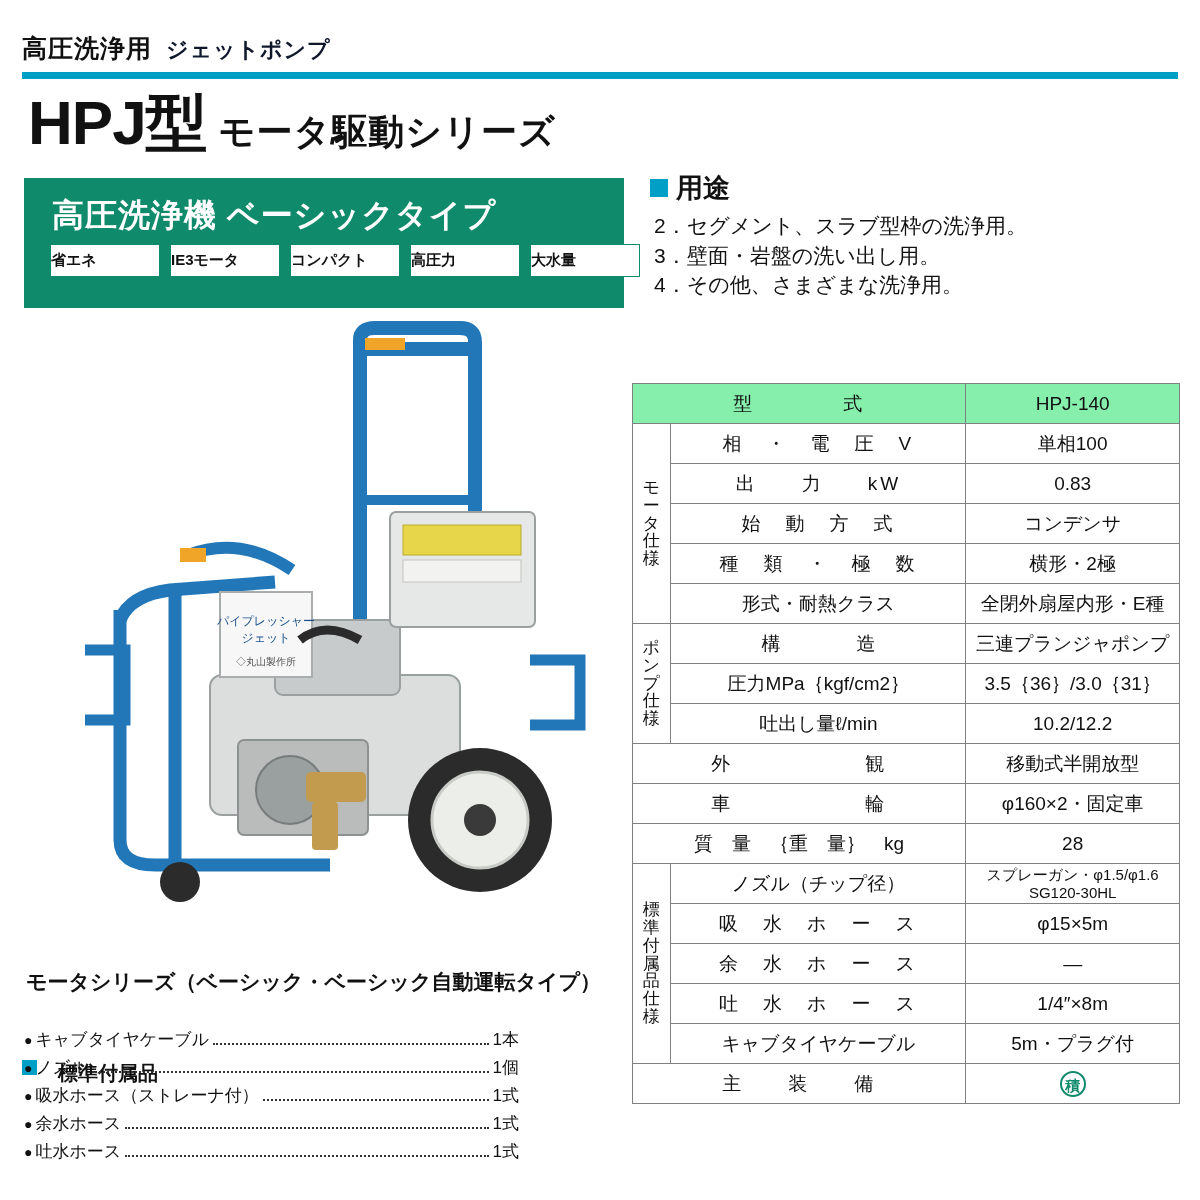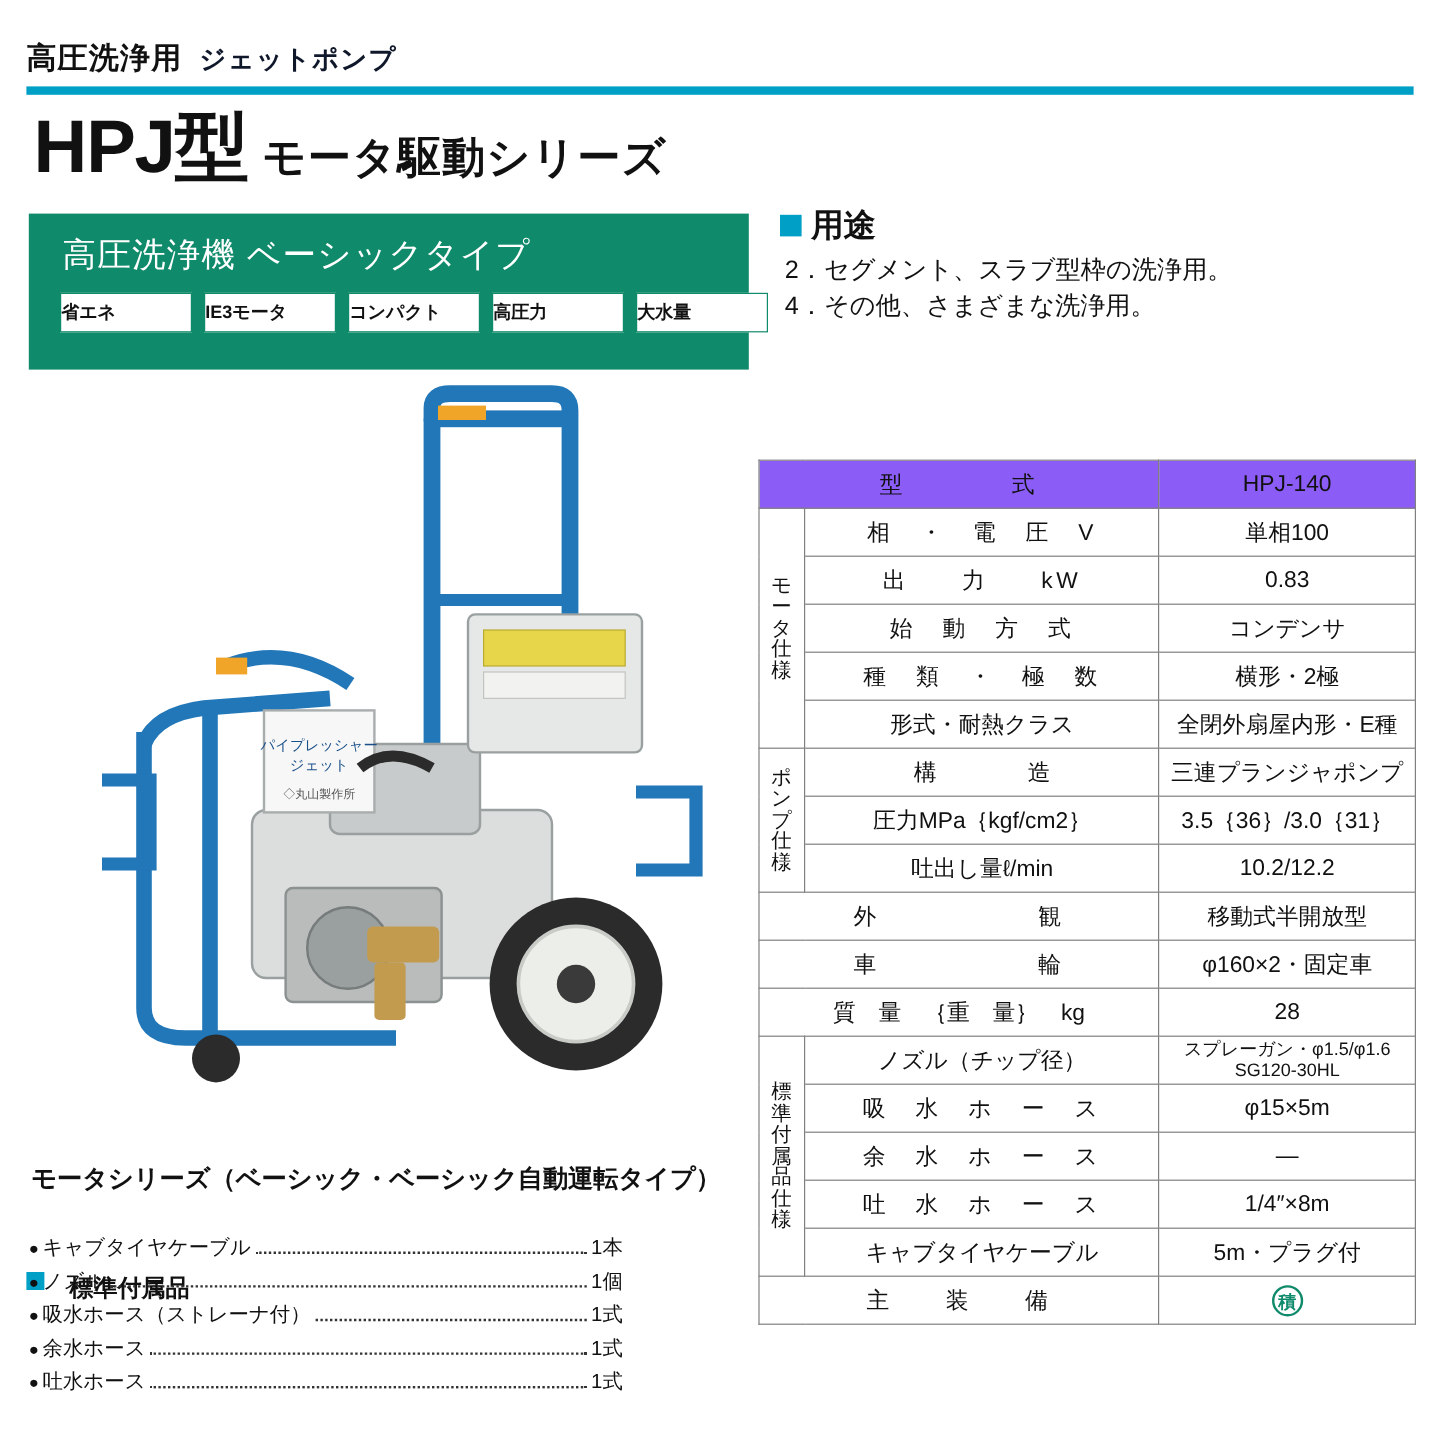--- a/index.html
+++ b/index.html
@@ -34,21 +34,21 @@
   .title-main { font-size:62px; font-weight:bold; letter-spacing:-1px; line-height:1; }
   .title-sub  { font-size:36px; font-weight:bold; letter-spacing:1px; line-height:1; }
 
   
   .banner {
     position:absolute; left:24px; top:178px; width:600px; height:130px;
     background:#0f8a6a;
   }
   .banner-title {
     position:absolute; left:28px; top:16px;
-    color:#ffffff; font-size:28px; font-weight:normal; letter-spacing:1px;
+    color:#ffffff; font-size:32px; font-weight:bold; letter-spacing:1px;
   }
   .tags {
     position:absolute; left:26px; top:66px;
     display:flex; gap:10px;
   }
   .tag {
     background:#ffffff; color:#111;
     font-size:15px; font-weight:bold;
     padding:6px 0 6px 0;
     width:110px; text-align:left;
@@ -111,21 +111,21 @@
     border-collapse:collapse;
     font-size:19px;
   }
   .spec td {
     border:1px solid #808080;
     text-align:center;
     vertical-align:middle;
     padding:0;
     height:40px;
   }
-  .spec td.hdr-bg { background:#8b5cf6; }
+  .spec td.hdr-bg { background:#86efac; }
   .spec td.side {
     width:36px;
     font-size:17px;
     letter-spacing:1px;
     line-height:1.05;
   }
   .spec td.side span { display:block; }
   .spec td.label { width:276px; letter-spacing:3px; }
   .spec td.label.tight { letter-spacing:0px; }
   .spec td.value { width:200px; }
@@ -165,20 +165,21 @@
     </div>
   </div>
 
   <div class="usage">
     <div class="usage-head">
       <span class="sqmark"></span>
       <span>用途</span>
     </div>
     <ul style="margin:0;padding:0;">
       <li>2．セグメント、スラブ型枠の洗浄用。</li>
+      <li>3．壁面・岩盤の洗い出し用。</li>
       <li>4．その他、さまざまな洗浄用。</li>
     </ul>
   </div>
 
   <div class="photo">
     <svg viewBox="0 0 560 620" width="560" height="620">
 
       <path d="M300 30 L300 20 Q300 8 315 8 L400 8 Q415 8 415 22 L415 300" fill="none" stroke="#2277b8" stroke-width="14" stroke-linecap="round"></path>
       <path d="M300 30 L300 330" fill="none" stroke="#2277b8" stroke-width="14" stroke-linecap="round"></path>
       <rect x="300" y="22" width="112" height="14" fill="#2277b8"></rect>

